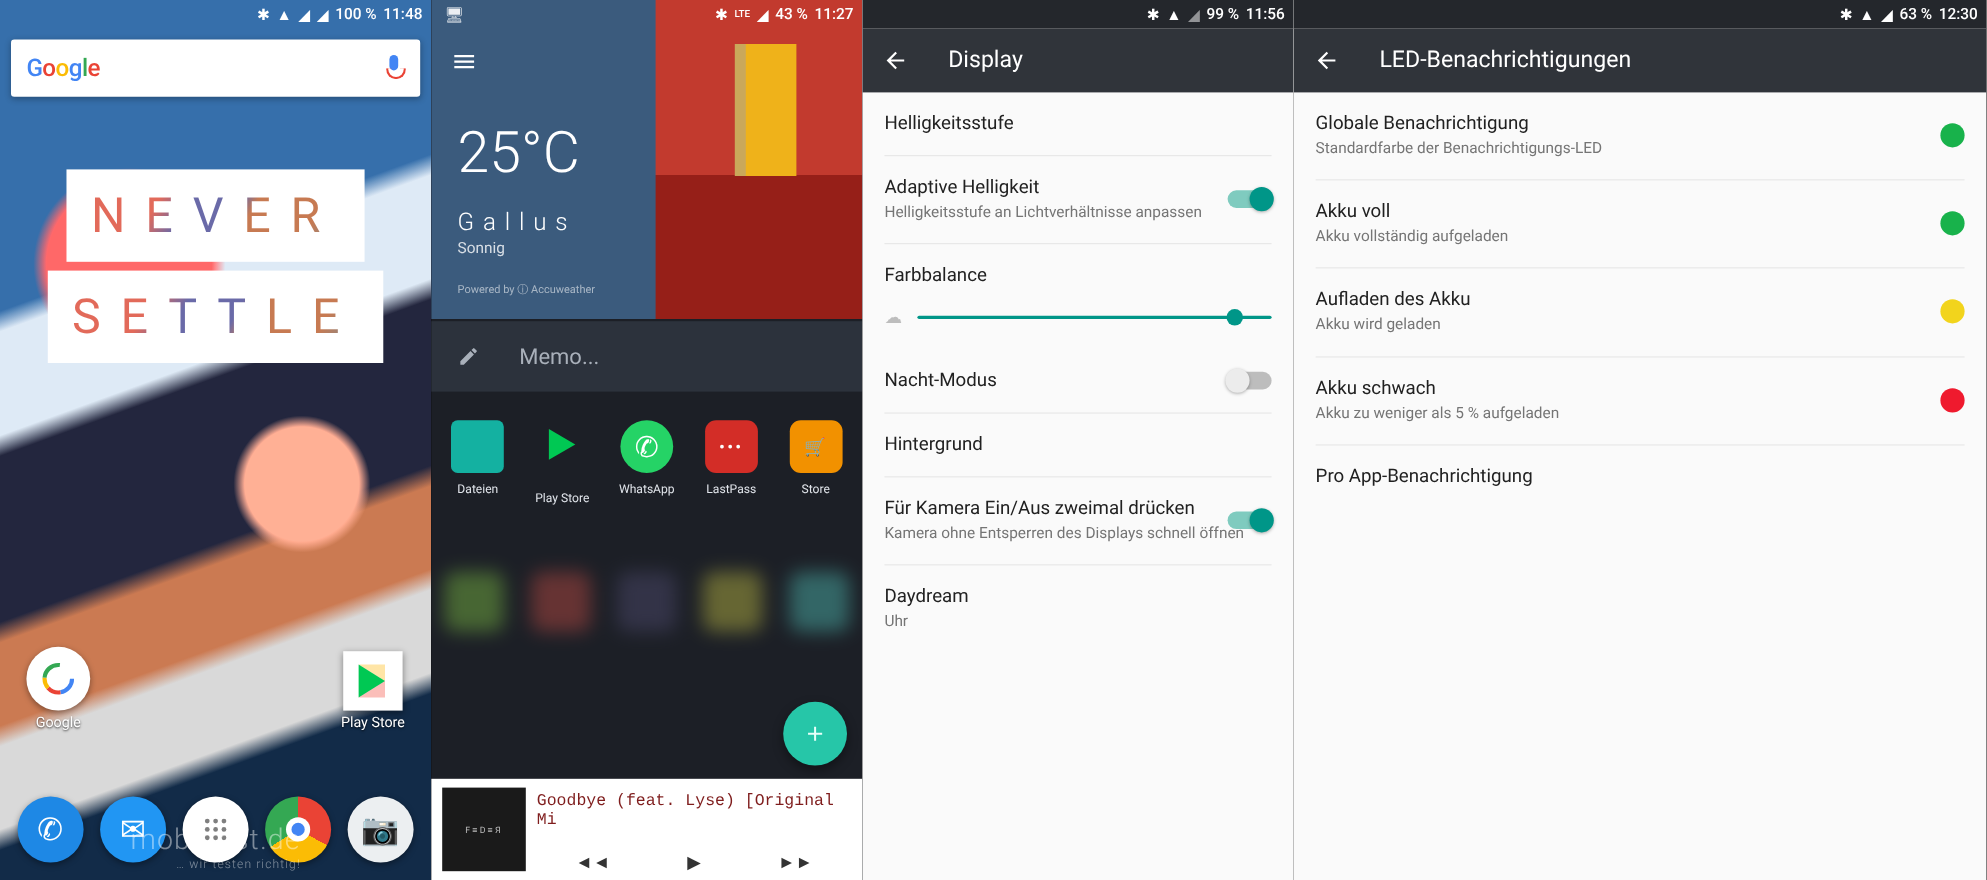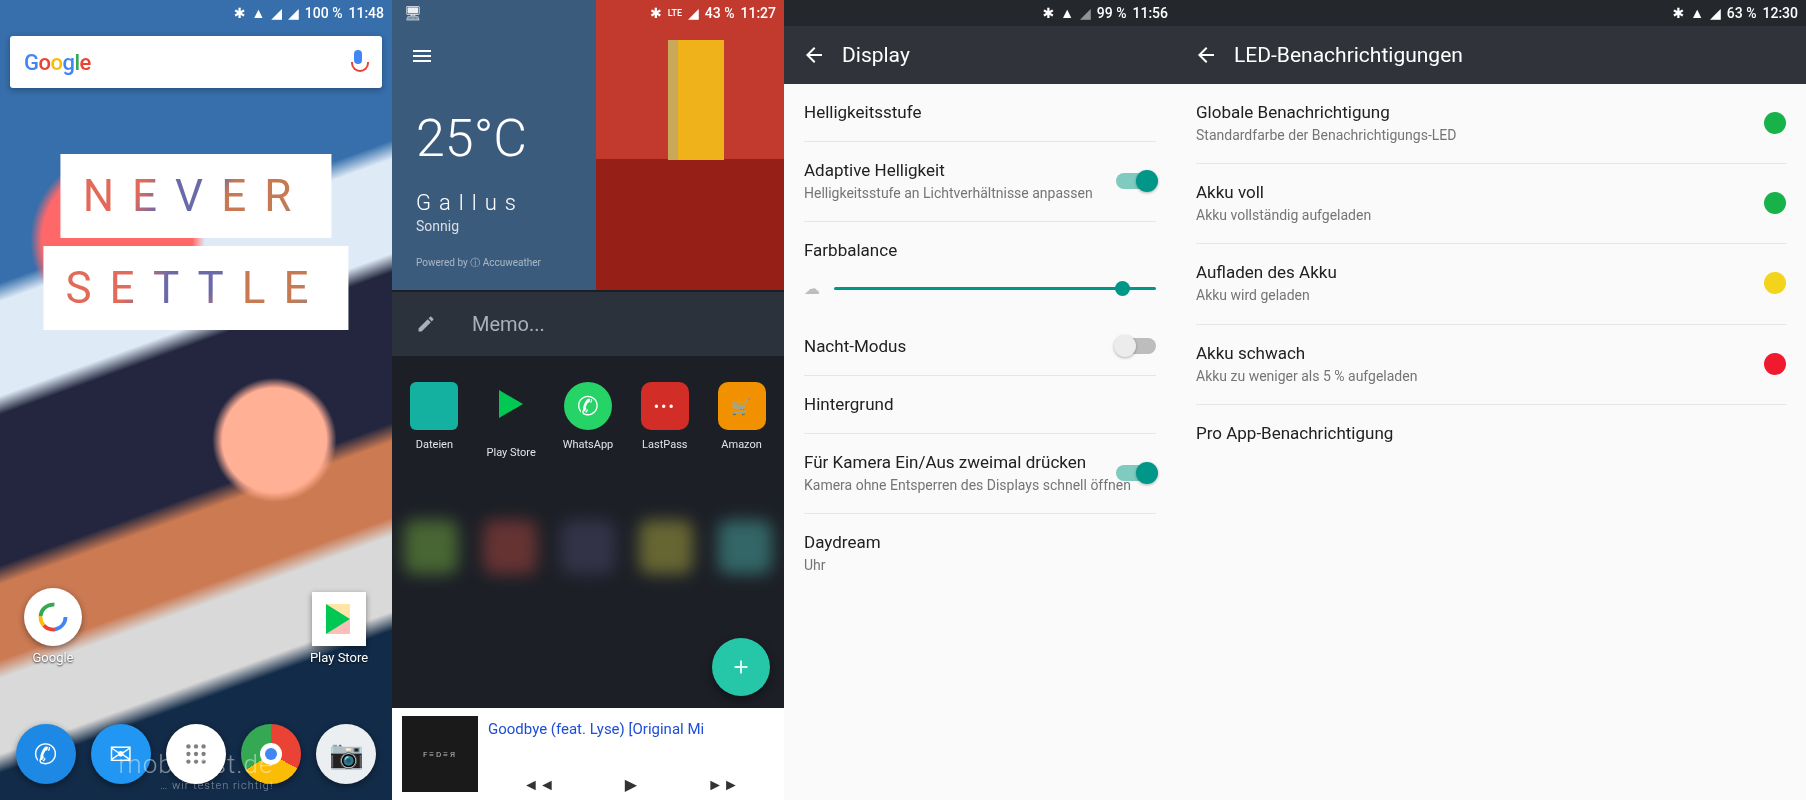--- a/index.html
+++ b/index.html
@@ -61,26 +61,26 @@
   .p2 .memo  { position:absolute; top:292px; left:0; right:0; height:64px; background:#2c323c; display:flex; align-items:center; padding:0 24px; color:#a9b0ba; font-size:20px; gap:36px;}
   .p2 .apps  { position:absolute; top:372px; left:0; right:0; padding:10px 4px; display:flex; justify-content:space-around;}
   .p2 .app   { width:68px; text-align:center;}
   .p2 .app .ic{ width:48px; height:48px; margin:0 auto 8px; border-radius:8px; }
   .p2 .app .lbl{ color:#e0e4ea; font-size:11px;}
   .p2 .blurrow{ position:absolute; top:492px; left:0; right:0; height:110px; display:flex; justify-content:space-around; align-items:center; filter:blur(8px) brightness(.6);}
   .p2 .blurrow div{width:54px;height:54px;border-radius:10px;}
   .p2 .fab { position:absolute; right:14px; bottom:104px; width:58px; height:58px; border-radius:50%; background:#26c6a8; box-shadow:0 4px 10px rgba(0,0,0,.4); display:flex; align-items:center; justify-content:center;}
   .p2 .player{ position:absolute; left:0; right:0; bottom:0; height:92px; background:#fff; display:flex; align-items:flex-start; padding:8px 10px; gap:10px;}
   .p2 .player .art{width:76px;height:76px;background:#1a1a1a;display:flex;align-items:center;justify-content:center;color:#bbb;font-size:8px;letter-spacing:2px;}
-  .p2 .player .meta{flex:1;color:#1d4ed8;font-size:15px; padding-top:4px;}
+  .p2 .player .meta{flex:1;color:#7f1d1d;font-size:15px; padding-top:4px;font-family:Liberation Mono, monospace;}
   .p2 .player .ctrls{position:absolute;bottom:6px;left:96px;right:10px;display:flex;justify-content:space-around;color:#333;}
 
   
   .settings { background:#fafafa; }
-  .settings .appbar { position:absolute; top:26px; left:0; right:0; height:58px; background:#30343a; color:#fff; display:flex; align-items:center; padding:0 18px; gap:16px; font-size:21px; font-weight:400;}
+  .settings .appbar { position:absolute; top:26px; left:0; right:0; height:58px; background:#30343a; color:#fff; display:flex; align-items:center; padding:0 18px; gap:36px; font-size:21px; font-weight:400;}
   .settings .appbar svg{flex-shrink:0;}
   .settings .list { position:absolute; top:84px; left:0; right:0; bottom:0; overflow:hidden;}
   .row { padding:18px 20px; border-bottom:1px solid rgba(0,0,0,.00); position:relative;}
   .row + .row-sep { height:1px; background:rgba(0,0,0,.08); margin:0 20px;}
   .row .t { font-size:17px; color:#212121;}
   .row .s { font-size:14px; color:#757575; margin-top:4px; line-height:1.3;}
   .row .ctrl { position:absolute; right:20px; top:50%; transform:translateY(-50%);}
   .switch { width:40px; height:16px; border-radius:10px; position:relative;}
   .switch::after{content:"";position:absolute;top:-3px;width:22px;height:22px;border-radius:50%;box-shadow:0 1px 3px rgba(0,0,0,.3);}
   .switch.on { background:#7fcbbf;} .switch.on::after{ right:-2px; background:#009688;}
@@ -209,21 +209,21 @@
       <div class="app">
         <div class="ic">
           <div style="width:48px;height:48px;border-radius:10px;background:#d32d27;display:flex;align-items:center;justify-content:center;color:#fff;letter-spacing:2px;">•••</div>
         </div>
         <div class="lbl">LastPass</div>
       </div>
       <div class="app">
         <div class="ic">
           <div style="width:48px;height:48px;border-radius:10px;background:#f29100;display:flex;align-items:center;justify-content:center;">🛒</div>
         </div>
-        <div class="lbl">Amazon</div>
+        <div class="lbl">Store</div>
       </div>
     </div>
   <div class="blurrow">
     <div style="background:#7a5;"></div>
       <div style="background:#a55;"></div>
       <div style="background:#557;"></div>
       <div style="background:#aa5;"></div>
       <div style="background:#5aa;"></div>
   </div>
   <div class="fab">

